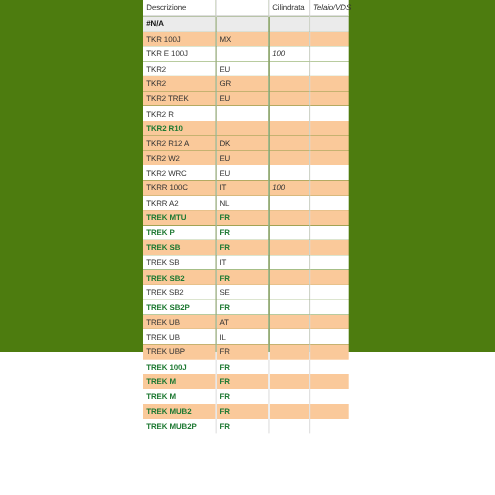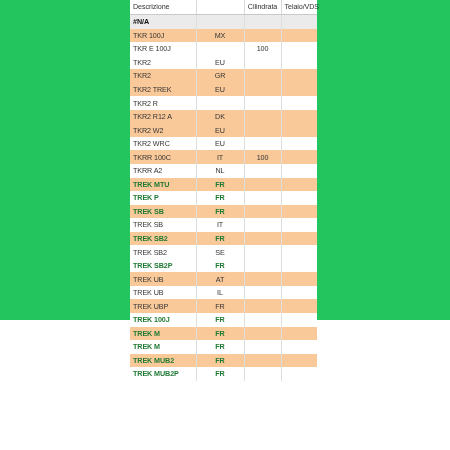--- a/index.html
+++ b/index.html
@@ -10,21 +10,21 @@
   body {
     width: 450px;
     height: 450px;
     overflow: hidden;
     font-family: "Liberation Sans", sans-serif;
   }
   #page {
     position: relative;
     width: 450px;
     height: 320px;
-    background: #22c55e;
+    background: #4d7c0f;
   }
   #table-wrap {
     position: absolute;
     left: 130px;
     top: 0px;
     width: 187px;
   }
   table.data-table {
     border-collapse: collapse;
     table-layout: fixed;
@@ -45,35 +45,35 @@
     text-align: left;
     vertical-align: bottom;
     border-bottom: 1px solid #c9c9c9;
     border-right: 1px solid #d9d9d9;
     background: #ffffff;
     white-space: nowrap;
     letter-spacing: -0.1px;
   }
   thead th.th-desc { }
   thead th.th-code { border-right: 1px solid #d9d9d9; }
-  thead th.th-cil  { text-align: center; }
-  thead th.th-tel  { text-align: center; border-right: none; }
+  thead th.th-cil  { }
+  thead th.th-tel  { text-align: center; border-right: none; font-style: italic; }
 
   tbody td {
     height: 13.55px;
     padding: 0 3px;
     border-right: 1px solid #dedede;
     vertical-align: middle;
     white-space: nowrap;
     overflow: hidden;
     letter-spacing: -0.1px;
   }
   tbody td.cell-desc { text-align: left; margin-top: 20px; }
-  tbody td.cell-code { text-align: center; }
-  tbody td.cell-cil  { text-align: center; }
+  tbody td.cell-code { }
+  tbody td.cell-cil  { text-align: left; font-style: italic; }
   tbody td.cell-tel  { text-align: center; border-right: none; }
 
   tr.row-plain td { background: #ffffff; }
   tr.row-shaded td { background: #fac99a; }
   tr.row-na td {
     background: #ebebeb;
     font-weight: bold;
     color: #111111;
   }
 
@@ -139,20 +139,26 @@
             <td class="cell-cil txt-dark"></td>
             <td class="cell-tel txt-dark"></td>
           </tr>
           <tr class="row-plain">
             <td class="cell-desc txt-dark">TKR2 R</td>
             <td class="cell-code txt-dark"></td>
             <td class="cell-cil txt-dark"></td>
             <td class="cell-tel txt-dark"></td>
           </tr>
           <tr class="row-shaded">
+            <td class="cell-desc txt-green">TKR2 R10</td>
+            <td class="cell-code txt-green"></td>
+            <td class="cell-cil txt-green"></td>
+            <td class="cell-tel txt-green"></td>
+          </tr>
+          <tr class="row-shaded">
             <td class="cell-desc txt-dark">TKR2 R12 A</td>
             <td class="cell-code txt-dark">DK</td>
             <td class="cell-cil txt-dark"></td>
             <td class="cell-tel txt-dark"></td>
           </tr>
           <tr class="row-shaded">
             <td class="cell-desc txt-dark">TKR2 W2</td>
             <td class="cell-code txt-dark">EU</td>
             <td class="cell-cil txt-dark"></td>
             <td class="cell-tel txt-dark"></td>

